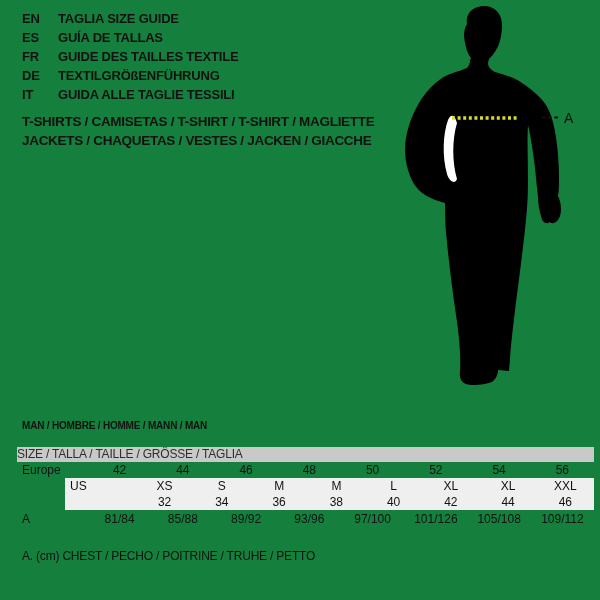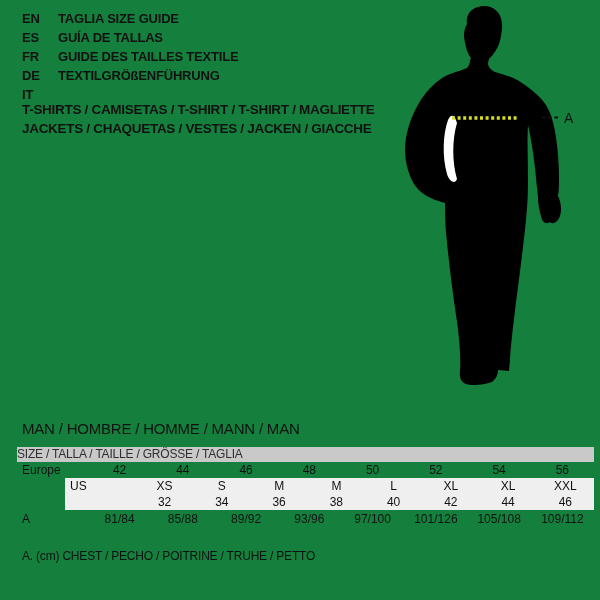--- a/index.html
+++ b/index.html
@@ -6,30 +6,30 @@
   .page {
     position:relative; width:600px; height:600px; background:#15803d;
     font-family:"Liberation Sans", sans-serif; color:#111; overflow:hidden;
   }
   
   .langs { position:absolute; left:22px; top:9px; }
   .lang-row { display:flex; height:19px; line-height:19px;
               font-weight:bold; font-size:13px; letter-spacing:-0.2px; }
   .lang-code { width:36px; }
   
-  .cats { position:absolute; left:22px; top:100px; }
+  .cats { position:absolute; left:22px; top:112px; }
   .cat-line { height:19px; line-height:19px; font-weight:bold;
               font-size:13.5px; letter-spacing:-0.3px; }
   
   .figure { position:absolute; left:390px; top:0; width:210px; height:420px; }
   .figure svg { display:block; }
   .measure-a-text { font-family:"Liberation Sans", sans-serif; font-size:14px; fill:#111; }
   
   .section-title { position:absolute; left:22px; top:420px;
-                   font-weight:normal; font-size:15px; letter-spacing:-0.2px; }
+                   font-weight:bold; font-size:10px; letter-spacing:-0.2px; }
   
   .size-table { position:absolute; left:17px; top:447px; width:577px; font-size:12px; }
   .t-header { background:#c9c9c9; height:15px; line-height:15px;
               color:#2e2e2e; letter-spacing:-0.2px; }
   .t-row { display:flex; }
   .row-europe { height:16px; line-height:16px; }
   .t-band { background:#efefef;margin-left:48px; }
   .t-band .t-row { height:16px; line-height:16px; }
   .row-a { height:18px; line-height:18px; }
   .t-label { width:66px; padding-left:5px; }
@@ -55,20 +55,21 @@
     <div class="lang-row">
       <span class="lang-code">FR</span>
       <span>GUIDE DES TAILLES TEXTILE</span>
     </div>
     <div class="lang-row">
       <span class="lang-code">DE</span>
       <span>TEXTILGRÖßENFÜHRUNG</span>
     </div>
     <div class="lang-row">
       <span class="lang-code">IT</span>
+      <span>GUIDA ALLE TAGLIE TESSILI</span>
     </div>
   </div>
 
   <div class="cats">
     <div class="cat-line">T-SHIRTS / CAMISETAS / T-SHIRT / T-SHIRT / MAGLIETTE</div>
     <div class="cat-line">JACKETS / CHAQUETAS / VESTES / JACKEN / GIACCHE</div>
   </div>
 
   <div class="figure">
     <svg width="210" height="420" viewBox="0 0 210 420">

